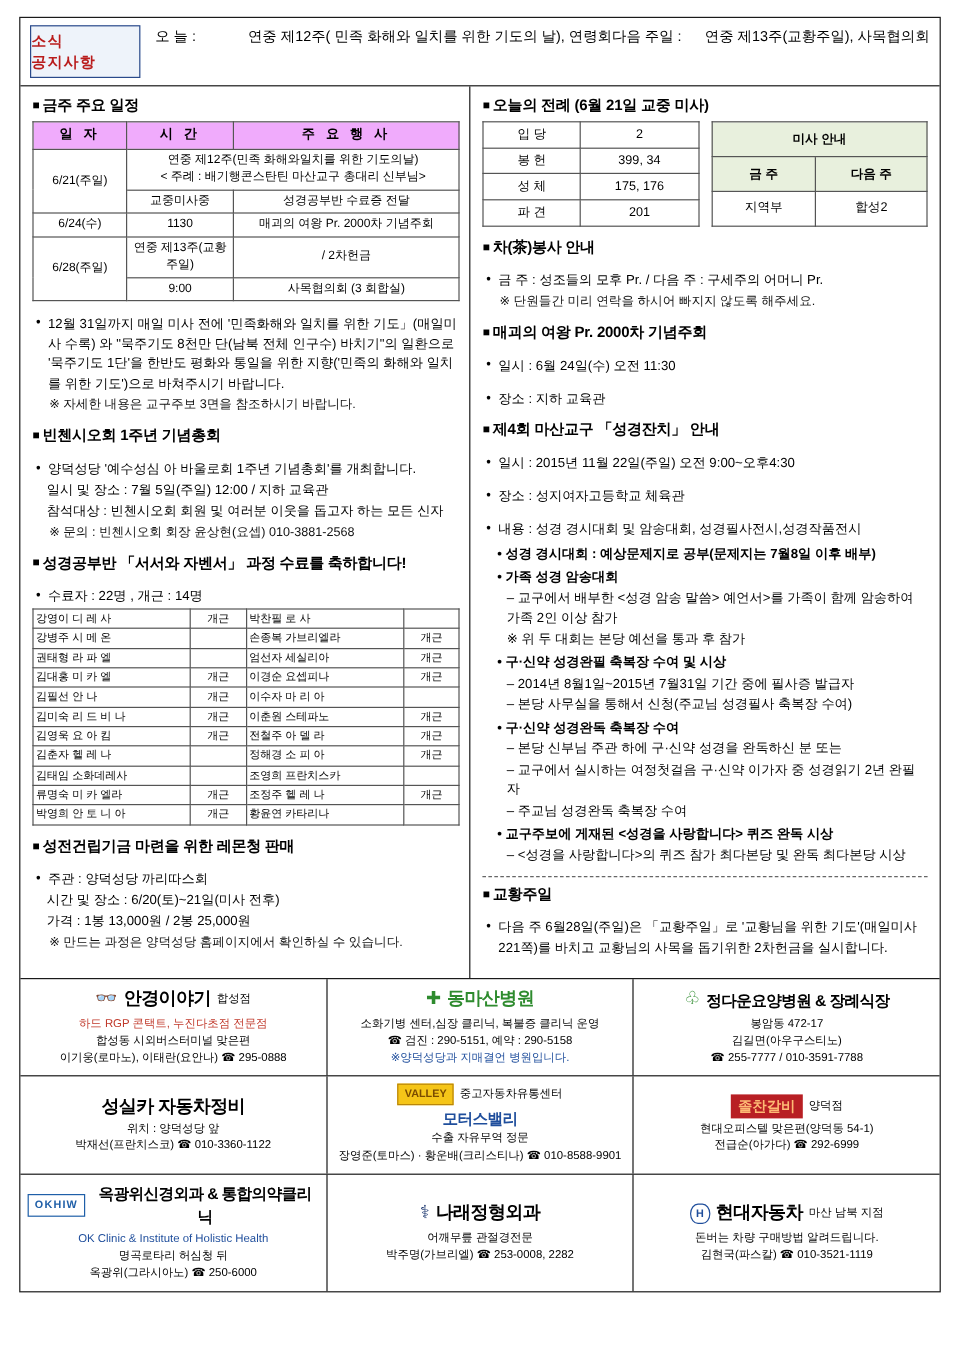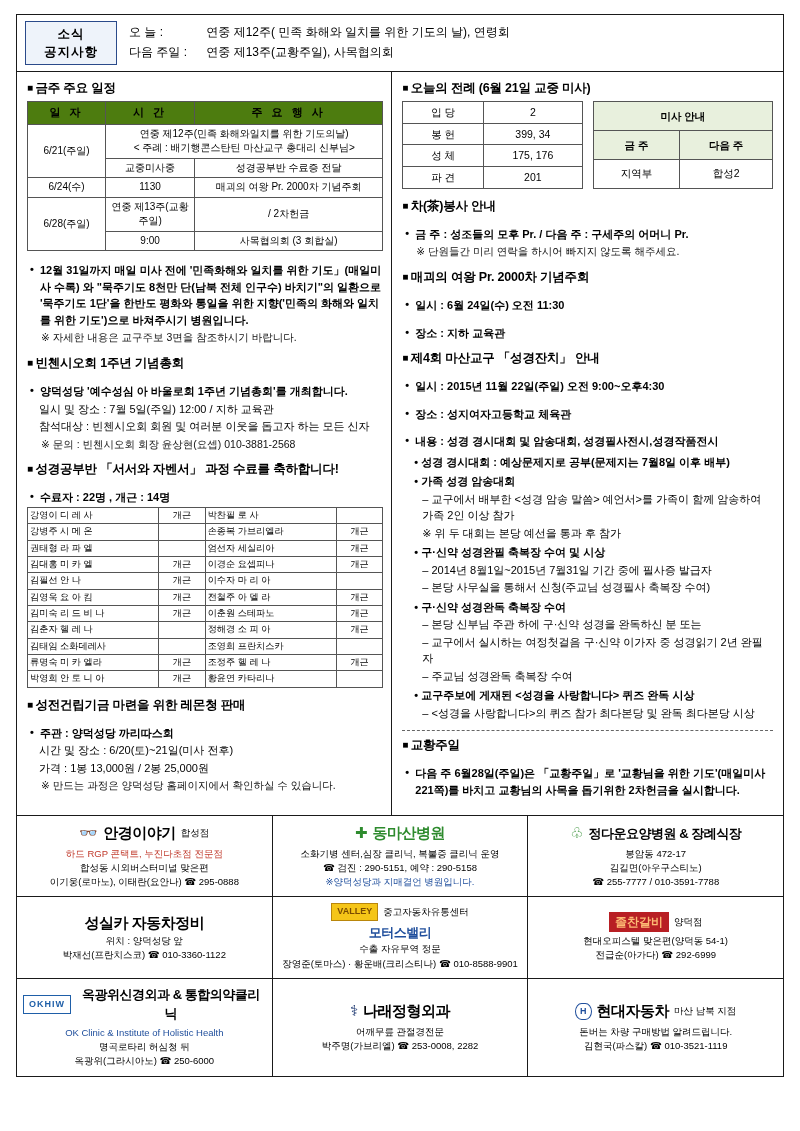--- a/index.html
+++ b/index.html
@@ -28,65 +28,64 @@
     border-bottom: 1.5px solid #1a1a1a;
     padding: 6px 8px 6px 8px;
   }
   .hdr-badge {
     border: 1px solid #2a4a8a;
     background: #eef3fa;
     width: 92px;
     min-height: 44px;
     display: flex;
     flex-direction: column;
-    align-items: center;
     justify-content: center;
     font-size: 12.5px;
     font-weight: bold;
-    color: #000000;
+    color: #b91c1c;
     letter-spacing: 1px;
     line-height: 1.45;
     margin-right: 12px;
   }
-  .hdr-lines { flex: 1; display: flex; flex-direction: column; justify-content: center; }
+  .hdr-lines { flex: 1; display: flex; flex-direction: row; justify-content: center; }
   .hdr-line { font-size: 12px; line-height: 1.65; }
   .hdr-line .lbl { display: inline-block; width: 74px; }
   
   .cols { display: flex; }
   .col-l { width: 390px; padding: 6px 8px 8px 10px; border-right: 1px solid #1a1a1a; }
   .col-r { width: 406px; padding: 6px 10px 8px 10px; }
   .sec { margin-bottom: 9px; }
   .sec-title {
     font-size: 12.5px;
     font-weight: bold;
     margin: 2px 0 4px 0;
     letter-spacing: -0.2px;
   }
   .sec-title:before {
     content: "■ ";
     font-size: 10px;
     vertical-align: 1px;
   }
-  .bullet { font-size: 11px; line-height: 1.5; margin: 11px 0 1px 2px; position: relative; padding-left: 11px; font-weight: bold; }
+  .bullet { font-size: 11px; line-height: 1.5; margin: 11px 0 1px 2px; position: relative; padding-left: 11px; }
   .bullet:before { content: "•"; position: absolute; left: 1px; top: -1px; }
   .sub { font-size: 11px; line-height: 1.5; margin: 1px 0 1px 12px; }
   .sub2 { font-size: 11px; line-height: 1.5; margin: 1px 0 1px 20px; }
   .note { font-size: 10.5px; line-height: 1.5; margin: 2px 0 2px 14px; color: #111; }
   .b { font-weight: bold; }
   .center { text-align: center; }
   
   table { border-collapse: collapse; }
   .tbl-sched { width: 100%; font-size: 10px; }
   .tbl-sched th, .tbl-sched td {
     border: 1px solid #555;
     padding: 2px 3px;
     line-height: 1.45;
     vertical-align: middle;
   }
-  .tbl-sched th { background: #4d7c0f; font-weight: bold; text-align: center; font-size: 11px; padding: 3px; letter-spacing: 3px;}
+  .tbl-sched th { background: #f0abfc; font-weight: bold; text-align: center; font-size: 11px; padding: 3px; letter-spacing: 3px;}
   .tbl-sched td.c { text-align: center; }
   .tbl-off { width: 100%; font-size: 10.5px; }
   .tbl-off td, .tbl-off th { border: 1px solid #555; padding: 3px 4px; text-align: center; line-height: 1.4; }
   .tbl-off th { background: #e8f0dd; font-weight: bold; }
   .offer-wrap { display: flex; gap: 10px; }
   .offer-wrap > table { flex: 1; }
   .offer-left { width: 58%; }
   .offer-right { width: 40%; }
   .tbl-names { width: 100%; font-size: 9.2px; }
   .tbl-names td { border: 1px solid #555; padding: 1px 2px; line-height: 1.45; white-space: nowrap; }
@@ -193,21 +192,21 @@
             </tr>
             <tr>
               <td class="c">9:00</td>
               <td class="c">사목협의회 (3 회합실)</td>
             </tr>
           </tbody>
             </table>
         </div>
 
         <div class="sec">
-          <div class="bullet">12월 31일까지 매일 미사 전에 '민족화해와 일치를 위한 기도」(매일미사 수록) 와 "묵주기도 8천만 단(남북 전체 인구수) 바치기"의 일환으로 '묵주기도 1단'을 한반도 평화와 통일을 위한 지향('민족의 화해와 일치를 위한 기도')으로 바쳐주시기 병원입니다.</div>
+          <div class="bullet">12월 31일까지 매일 미사 전에 '민족화해와 일치를 위한 기도」(매일미사 수록) 와 "묵주기도 8천만 단(남북 전체 인구수) 바치기"의 일환으로 '묵주기도 1단'을 한반도 평화와 통일을 위한 지향('민족의 화해와 일치를 위한 기도')으로 바쳐주시기 바랍니다.</div>
           <div class="note">※ 자세한 내용은 교구주보 3면을 참조하시기 바랍니다.</div>
         </div>
 
         <div class="sec">
           <div class="sec-title">빈첸시오회 1주년 기념총회</div>
           <div class="bullet">양덕성당 '예수성심 아 바울로회 1주년 기념총회'를 개최합니다.</div>
           <div class="sub">일시 및 장소 : 7월 5일(주일) 12:00 / 지하 교육관</div>
           <div class="sub">참석대상 : 빈첸시오회 회원 및 여러분 이웃을 돕고자 하는 모든 신자</div>
           <div class="note">※ 문의 : 빈첸시오회 회장 윤상현(요셉) 010-3881-2568</div>
         </div>
@@ -241,29 +240,29 @@
               <td>이경순 요셉피나</td>
               <td class="center">개근</td>
             </tr>
             <tr>
               <td>김필선 안     나</td>
               <td class="center">개근</td>
               <td>이수자 마 리 아</td>
               <td class="center"></td>
             </tr>
             <tr>
+              <td>김미숙 리 드 비 나</td>
+              <td class="center">개근</td>
+              <td>이춘원 스테파노</td>
+              <td class="center">개근</td>
+            </tr>
+            <tr>
               <td>김영욱 요 아 킴</td>
               <td class="center">개근</td>
               <td>전철주 아 델 라</td>
-              <td class="center">개근</td>
-            </tr>
-            <tr>
-              <td>김미숙 리 드 비 나</td>
-              <td class="center">개근</td>
-              <td>이춘원 스테파노</td>
               <td class="center">개근</td>
             </tr>
             <tr>
               <td>김춘자 헬 레 나</td>
               <td class="center"></td>
               <td>정해경 소 피 아</td>
               <td class="center">개근</td>
             </tr>
             <tr>
               <td>김태임 소화데레사</td>

